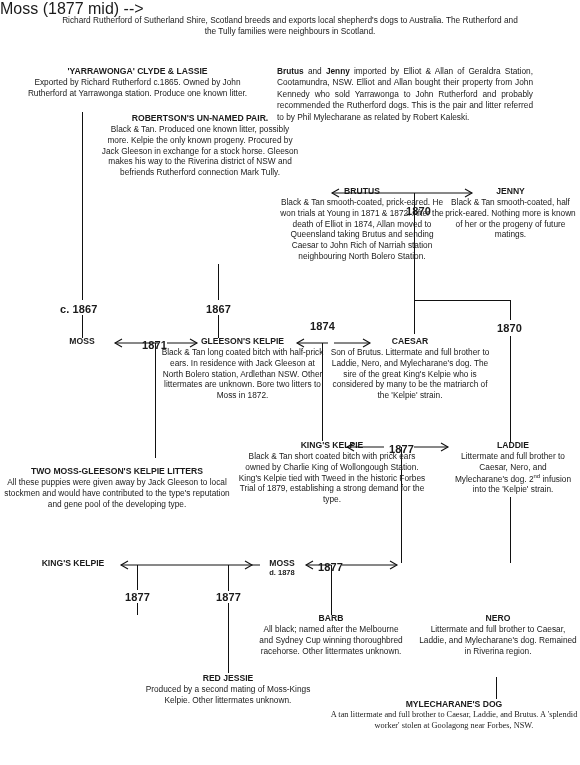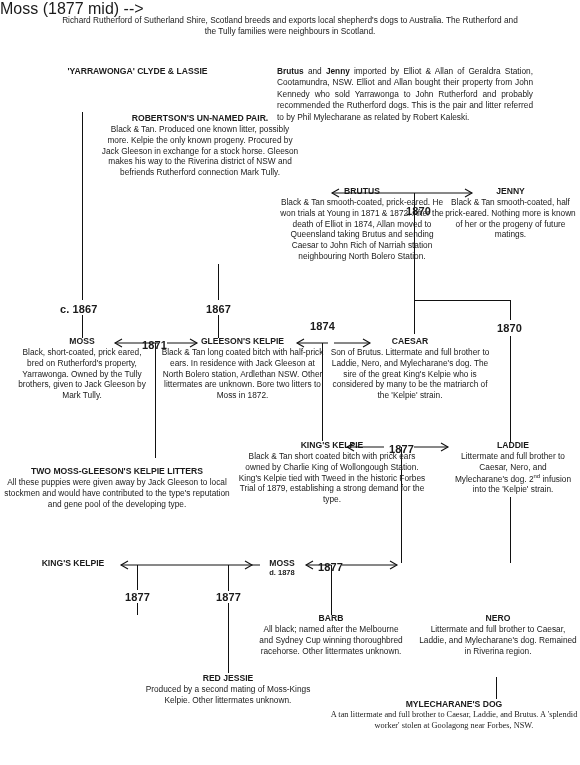--- a/index.html
+++ b/index.html
@@ -28,20 +28,21 @@
 <body>
 
 <div class="canvas">
 
   
   <div class="box bdy" style="left:60px;top:15px;width:460px;font-size:8.3px;">Richard Rutherford of Sutherland Shire, Scotland breeds and exports local shepherd's dogs to Australia. The Rutherford and the Tully families were neighbours in Scotland.</div>
 
   
   <div class="box" style="left:20px;top:66px;width:235px;">
     <div class="ttl" style="font-size:8.6px;">'YARRAWONGA' CLYDE &amp; LASSIE</div>
+    <div class="bdy" style="font-size:8.3px;margin-top:1px;">Exported by Richard Rutherford c.1865. Owned by John Rutherford at Yarrawonga station. Produce one known litter.</div>
   </div>
 
   <div class="box just" style="left:277px;top:66px;width:256px;font-size:8.3px;">
     <span class="nm">Brutus</span><span> and </span><span class="nm">Jenny</span><span> imported by Elliot &amp; Allan of Geraldra Station, Cootamundra, NSW. Elliot and Allan bought their property from John Kennedy who sold Yarrawonga to John Rutherford and probably recommended the Rutherford dogs. This is the pair and litter referred to by Phil Mylecharane as related by Robert Kaleski.</span>
   </div>
 
   
   <div class="box" style="left:100px;top:113px;width:200px;">
     <div class="ttl" style="font-size:8.6px;">ROBERTSON'S UN-NAMED PAIR.</div>
     <div class="bdy" style="font-size:8.3px;margin-top:1px;">Black &amp; Tan. Produced one known litter, possibly more. Kelpie the only known progeny. Procured by Jack Gleeson in exchange for a stock horse. Gleeson makes his way to the Riverina district of NSW and befriends Rutherford connection Mark Tully.</div>
@@ -85,21 +86,20 @@
 
   
   <div class="yr" style="left:60px;top:303px;">c. 1867</div>
   <div class="vline" style="left:82px;top:315px;height:23px;"></div>
 
   <div class="yr" style="left:206px;top:303px;">1867</div>
   <div class="vline" style="left:218px;top:315px;height:23px;"></div>
 
   <div class="box" style="left:14px;top:336px;width:136px;">
     <div class="ttl" style="font-size:8.6px;">MOSS</div>
-    <div class="bdy" style="font-size:8.3px;margin-top:1px;">Black, short-coated, prick eared, bred on Rutherford's property, Yarrawonga. Owned by the Tully brothers, given to Jack Gleeson by Mark Tully.</div>
   </div>
 
   <div class="box" style="left:160px;top:336px;width:165px;">
     <div class="ttl" style="font-size:8.6px;">GLEESON'S KELPIE</div>
     <div class="bdy" style="font-size:8.3px;margin-top:1px;">Black &amp; Tan long coated bitch with half-prick ears. In residence with Jack Gleeson at North Bolero station, Ardlethan NSW. Other littermates are unknown. Bore two litters to Moss in 1872.</div>
   </div>
 
   <div class="box" style="left:330px;top:336px;width:160px;">
     <div class="ttl" style="font-size:8.6px;">CAESAR</div>
     <div class="bdy" style="font-size:8.3px;margin-top:1px;">Son of Brutus. Littermate and full brother to Laddie, Nero, and Mylecharane's dog. The sire of the great King's Kelpie who is considered by many to be the matriarch of the 'Kelpie' strain.</div>

